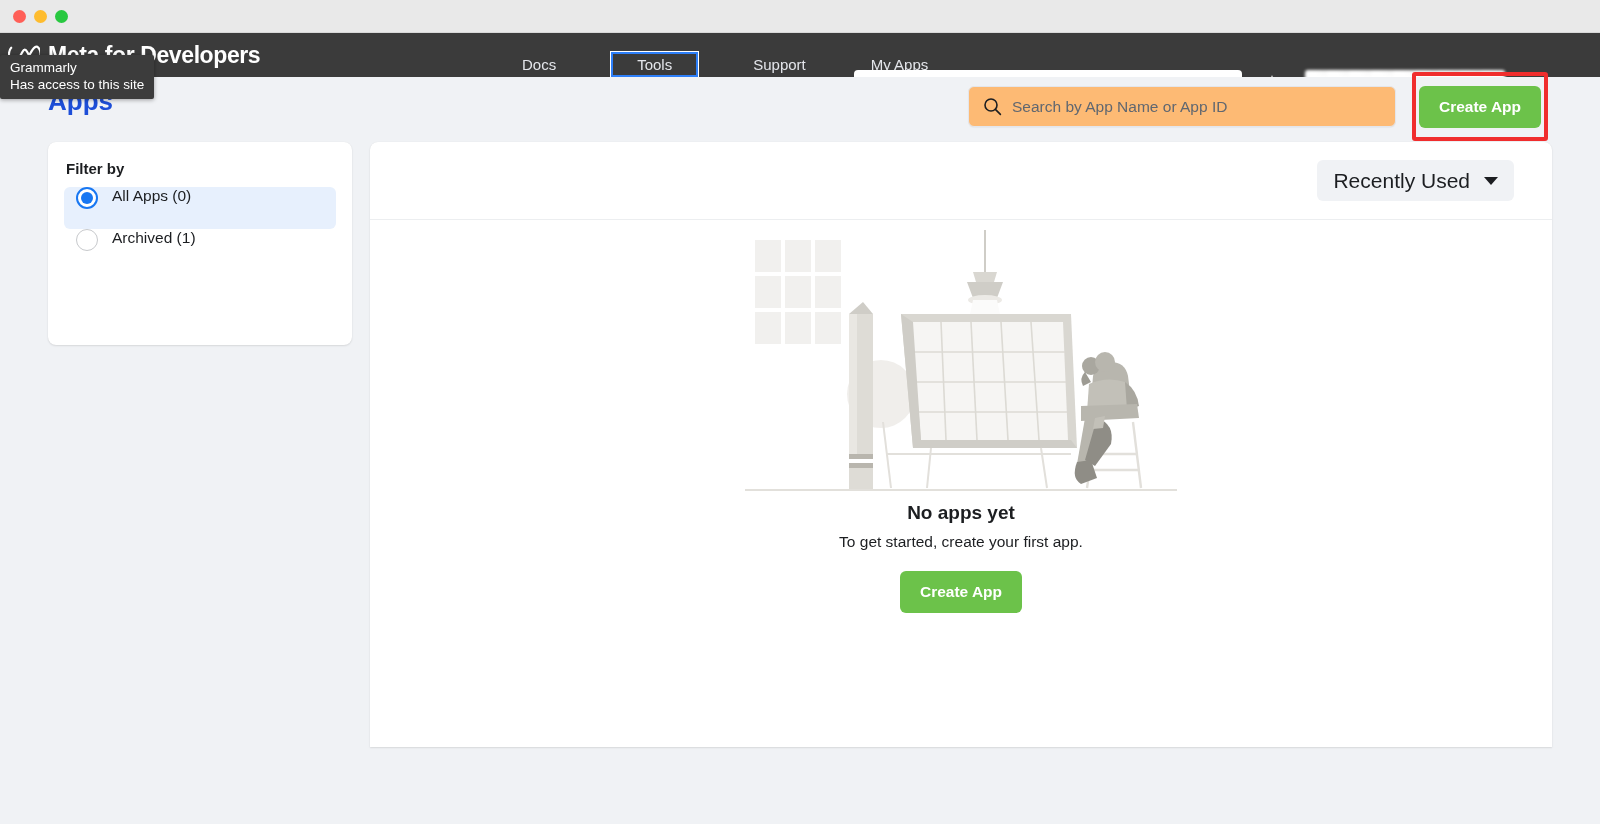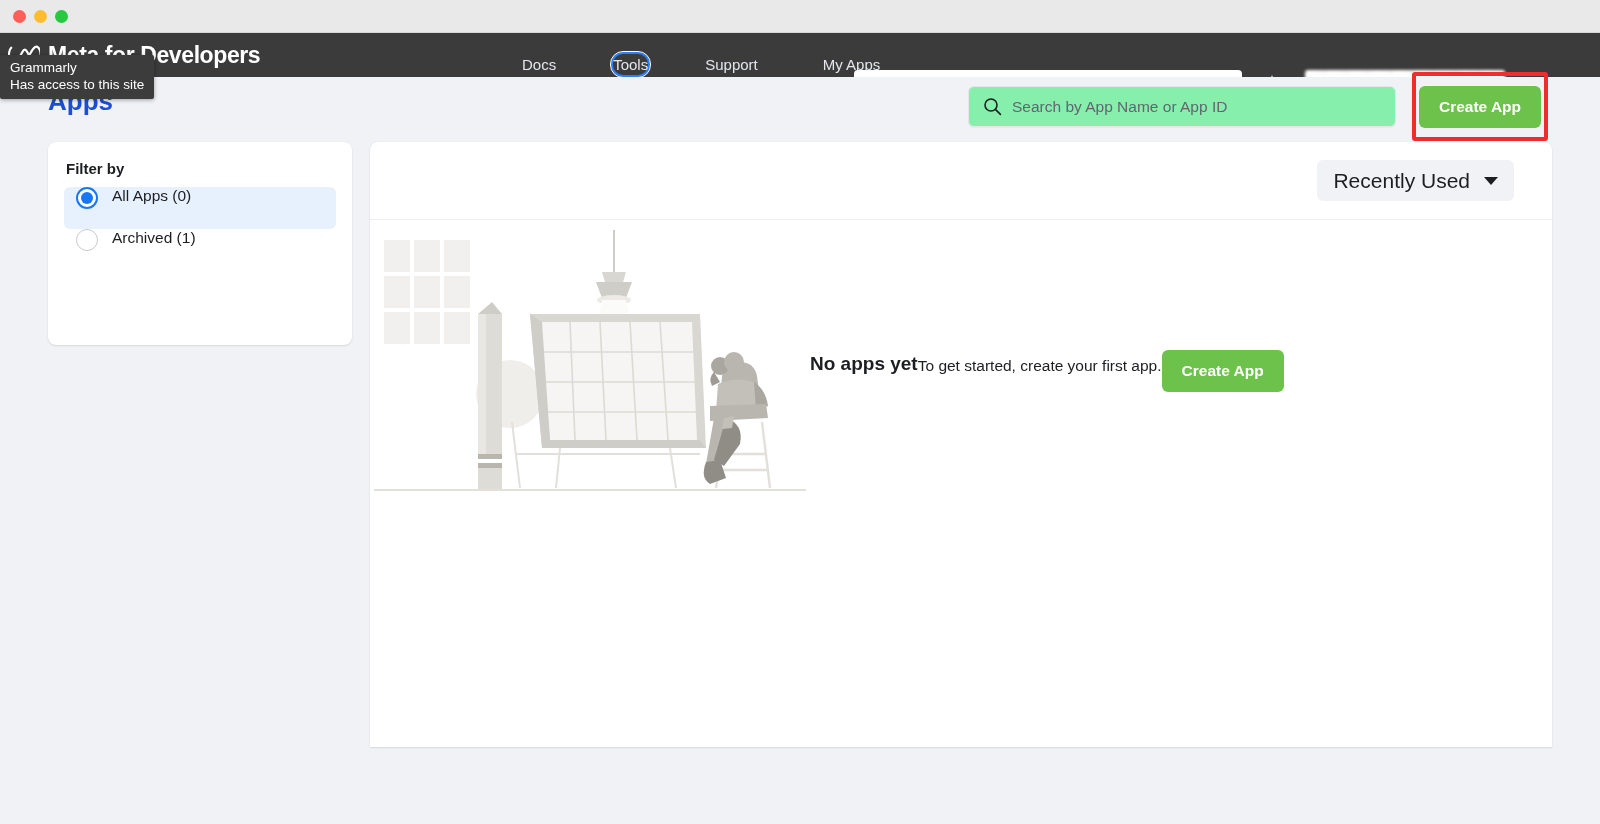--- a/index.html
+++ b/index.html
@@ -46,23 +46,23 @@
     position: absolute; left: 490px; top: 0; height: 44px;
     display: flex; align-items: flex-end; gap: 1px;
   }
   .nav-link {
     color: #e4e6eb; font-size: 15px;
     padding: 4px 10px; margin: 0 22px;
     white-space: nowrap; cursor: pointer;
   }
   .nav-link.focused {
     border: 2px solid #2d7ff9;
-    border-radius: 12px;
+    border-radius: 0;
     outline: 1px solid #ffffff;
-    padding: 2px 0;
+    padding: 2px 24px;
   }
 
   .doc-search {
     position: absolute; left: 854px; top: 37px;
     width: 388px; height: 31px;
     background: #ffffff; border-radius: 4px;
     display: flex; align-items: center; gap: 9px;
     padding: 0 12px;
   }
   .doc-search .ph { color: #8a8d91; font-size: 14.5px; }
@@ -114,21 +114,21 @@
   }
 
   .apps-title {
     position: absolute; left: 48px; top: 86px;
     font-size: 26px; font-weight: 700; color: #1d4ed8;
   }
 
   .app-search {
     position: absolute; left: 968px; top: 86px;
     width: 428px; height: 41px;
-    background: #86efac;
+    background: #fdba74;
     border: 1px solid #e4e6eb;
     border-radius: 6px;
     display: flex; align-items: center; gap: 10px;
     padding: 0 14px;
     box-shadow: 0 1px 1px rgba(0,0,0,.04);
   }
   .app-search .ph { color: #606770; font-size: 15.5px; }
 
   .create-top-wrap {
     position: absolute; left: 1412px; top: 72px;
@@ -205,21 +205,21 @@
   .sort-btn .lbl { font-size: 21px; color: #1c1e21; }
   .caret-dn {
     width: 0; height: 0;
     border-left: 7px solid transparent;
     border-right: 7px solid transparent;
     border-top: 8px solid #1c1e21;
   }
 
   .empty-state {
     position: relative;
-    display: flex; flex-direction: row; align-items: center;
+    display: flex; flex-direction: column; align-items: center;
     padding-top: 6px;
   }
   .illus { width: 440px; height: 270px; display: block; }
   .empty-title {
     font-size: 19px; font-weight: 700; color: #1c1e21;
     margin-top: 6px;
   }
   .empty-sub {
     font-size: 15.5px; color: #1c1e21; margin-top: 9px;
   }

